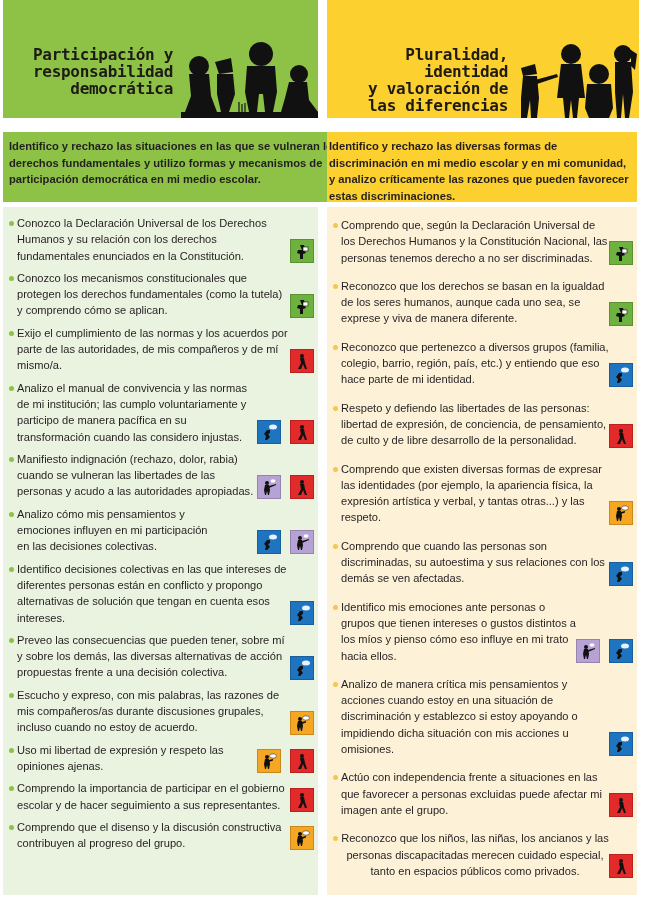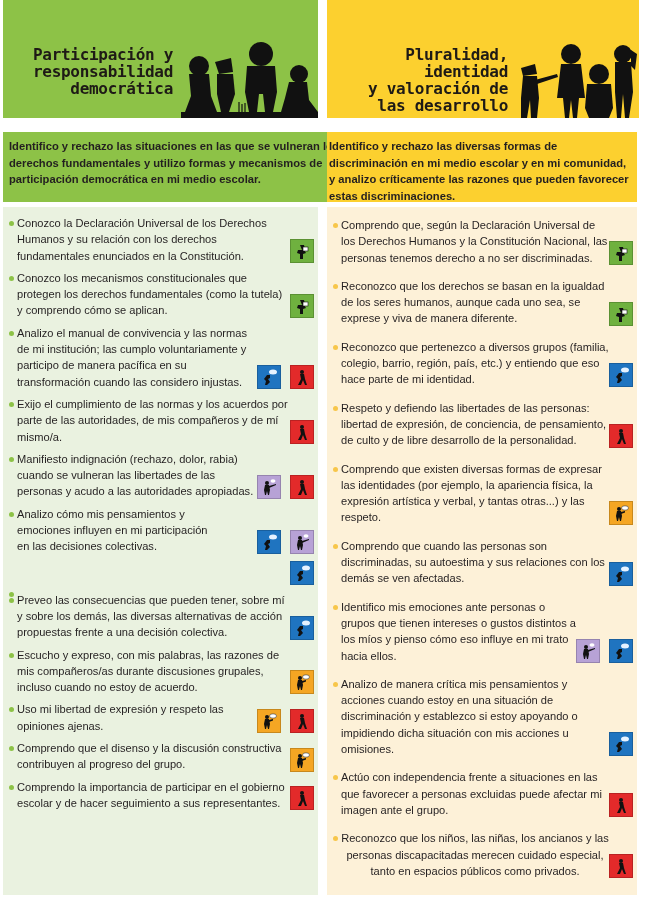--- a/index.html
+++ b/index.html
@@ -106,39 +106,39 @@
         <div class="icons">
           <div class="icon-box" style="background: rgb(111, 177, 63);">
             <svg viewBox="0 0 20 20">
               <path d="M8 4 L12 4 L13 8 L10 9 Z M6 9 L12 9 L14 12 L11 13 L11 18 L8 18 L8 13 L5 12 Z" fill="#111"></path>
               <rect x="11" y="6" width="5" height="4" fill="#fff" stroke="#111" stroke-width=".6"></rect>
             </svg>
           </div>
         </div>
       </div>
       <div class="item" style="margin-top: 6px;">
+        <div class="item-text"><span class="bullet"></span><span>Exijo el cumplimiento de las normas y los acuerdos por parte de las autoridades, de mis compañeros y de mí mismo/a.</span></div>
+        <div class="icons">
+          <div class="icon-box" style="background: rgb(227, 42, 42);">
+            <svg viewBox="0 0 20 20">
+              <circle cx="10" cy="5" r="2" fill="#111"></circle>
+              <path d="M8 7 L12 7 L13 12 L15 18 L13 18 L11 13 L9 18 L6 18 L9 12 Z" fill="#111"></path>
+            </svg>
+          </div>
+        </div>
+      </div>
+      <div class="item" style="margin-top: 6px;">
         <div class="item-text"><span class="bullet"></span><span>Analizo el manual de convivencia y las normas de mi institución; las cumplo voluntariamente y participo de manera pacífica en su transformación cuando las considero injustas.</span></div>
         <div class="icons">
           <div class="icon-box" style="background: rgb(31, 116, 192);">
             <svg viewBox="0 0 20 20">
               <ellipse cx="14" cy="5" rx="4" ry="2.5" fill="#e6f2ff"></ellipse>
               <path d="M8 8 L11 8 L11 11 L9 12 L11 15 L8 18 L6 18 L7 14 L5 12 Z" fill="#111"></path>
             </svg>
           </div>
-          <div class="icon-box" style="background: rgb(227, 42, 42);">
-            <svg viewBox="0 0 20 20">
-              <circle cx="10" cy="5" r="2" fill="#111"></circle>
-              <path d="M8 7 L12 7 L13 12 L15 18 L13 18 L11 13 L9 18 L6 18 L9 12 Z" fill="#111"></path>
-            </svg>
-          </div>
-        </div>
-      </div>
-      <div class="item" style="margin-top: 6px;">
-        <div class="item-text"><span class="bullet"></span><span>Exijo el cumplimiento de las normas y los acuerdos por parte de las autoridades, de mis compañeros y de mí mismo/a.</span></div>
-        <div class="icons">
           <div class="icon-box" style="background: rgb(227, 42, 42);">
             <svg viewBox="0 0 20 20">
               <circle cx="10" cy="5" r="2" fill="#111"></circle>
               <path d="M8 7 L12 7 L13 12 L15 18 L13 18 L11 13 L9 18 L6 18 L9 12 Z" fill="#111"></path>
             </svg>
           </div>
         </div>
       </div>
       <div class="item" style="margin-top: 6px;">
         <div class="item-text"><span class="bullet"></span><span>Manifiesto indignación (rechazo, dolor, rabia) cuando se vulneran las libertades de las personas y acudo a las autoridades apropiadas.</span></div>
@@ -172,21 +172,21 @@
             <svg viewBox="0 0 20 20">
               <ellipse cx="14" cy="4" rx="2.5" ry="1.8" fill="#fff"></ellipse>
               <circle cx="8" cy="6" r="2" fill="#111"></circle>
               <path d="M6 8 L10 8 L11 13 L10 18 L9 18 L8 14 L7 18 L6 18 L5 13 Z" fill="#111"></path>
               <path d="M10 9 L17 7 L17 8 L10 11 Z" fill="#111"></path>
             </svg>
           </div>
         </div>
       </div>
       <div class="item" style="margin-top: 6px;">
-        <div class="item-text"><span class="bullet"></span></div>
+        <div class="item-text"><span class="bullet"></span><span>Identifico decisiones colectivas en las que intereses de diferentes personas están en conflicto y propongo alternativas de solución que tengan en cuenta esos intereses.</span></div>
         <div class="icons">
           <div class="icon-box" style="background: rgb(31, 116, 192);">
             <svg viewBox="0 0 20 20">
               <ellipse cx="14" cy="5" rx="4" ry="2.5" fill="#e6f2ff"></ellipse>
               <path d="M8 8 L11 8 L11 11 L9 12 L11 15 L8 18 L6 18 L7 14 L5 12 Z" fill="#111"></path>
             </svg>
           </div>
         </div>
       </div>
       <div class="item" style="margin-top: 6px;">
@@ -226,51 +226,51 @@
           </div>
           <div class="icon-box" style="background: rgb(227, 42, 42);">
             <svg viewBox="0 0 20 20">
               <circle cx="10" cy="5" r="2" fill="#111"></circle>
               <path d="M8 7 L12 7 L13 12 L15 18 L13 18 L11 13 L9 18 L6 18 L9 12 Z" fill="#111"></path>
             </svg>
           </div>
         </div>
       </div>
       <div class="item" style="margin-top: 6px;">
+        <div class="item-text"><span class="bullet"></span><span>Comprendo la importancia de participar en el gobierno escolar y de hacer seguimiento a sus representantes.</span></div>
+        <div class="icons">
+          <div class="icon-box" style="background: rgb(227, 42, 42);">
+            <svg viewBox="0 0 20 20">
+              <circle cx="10" cy="5" r="2" fill="#111"></circle>
+              <path d="M8 7 L12 7 L13 12 L15 18 L13 18 L11 13 L9 18 L6 18 L9 12 Z" fill="#111"></path>
+            </svg>
+          </div>
+        </div>
+      </div>
+      <div class="item" style="margin-top: 6px;">
         <div class="item-text"><span class="bullet"></span><span>Comprendo que el disenso y la discusión constructiva contribuyen al progreso del grupo.</span></div>
         <div class="icons">
           <div class="icon-box" style="background: rgb(245, 166, 35);">
             <svg viewBox="0 0 20 20">
               <ellipse cx="14" cy="5" rx="3.5" ry="2.2" fill="#fff" stroke="#111" stroke-width=".5"></ellipse>
               <circle cx="8" cy="6" r="2" fill="#111"></circle>
               <path d="M6 8 L10 8 L11 13 L10 18 L9 18 L8 14 L7 18 L6 18 L5 13 Z" fill="#111"></path>
               <path d="M10 9 L14 8 L14 9.5 L10 11 Z" fill="#111"></path>
-            </svg>
-          </div>
-        </div>
-      </div>
-      <div class="item" style="margin-top: 6px;">
-        <div class="item-text"><span class="bullet"></span><span>Comprendo la importancia de participar en el gobierno escolar y de hacer seguimiento a sus representantes.</span></div>
-        <div class="icons">
-          <div class="icon-box" style="background: rgb(227, 42, 42);">
-            <svg viewBox="0 0 20 20">
-              <circle cx="10" cy="5" r="2" fill="#111"></circle>
-              <path d="M8 7 L12 7 L13 12 L15 18 L13 18 L11 13 L9 18 L6 18 L9 12 Z" fill="#111"></path>
             </svg>
           </div>
         </div>
       </div>
     </div>
 </div>
 
 <div class="col right">
   <div class="banner">
     <div class="banner-title">Pluralidad, identidad
 y valoración de
-las desarrollo</div>
+las diferencias</div>
     <svg class="silhouettes" viewBox="0 0 124 90" preserveAspectRatio="none">
       <g fill="#111">
 
         <path d="M6 40 L20 36 L22 46 L8 48 Z"></path>
         <path d="M8 48 L22 48 L24 70 L22 90 L16 90 L15 72 L12 90 L6 90 L6 70 Z"></path>
         <path d="M20 52 L42 46 L43 49 L22 56 Z"></path>
 
         <circle cx="56" cy="26" r="10"></circle>
         <path d="M46 36 L66 36 L70 70 L64 70 L62 90 L58 90 L56 72 L54 90 L50 90 L48 70 L42 70 Z"></path>
 

